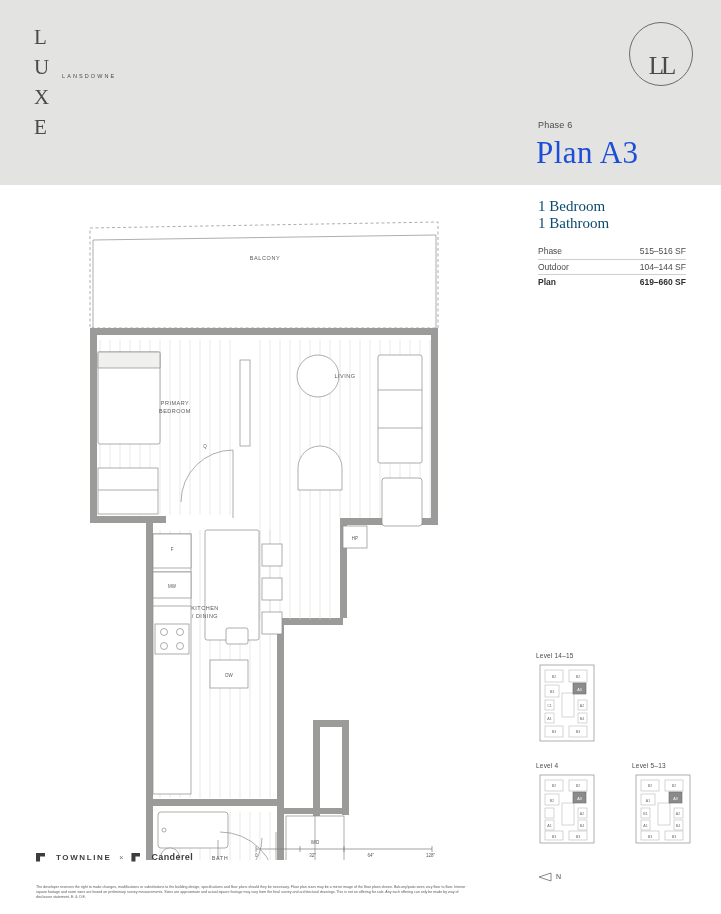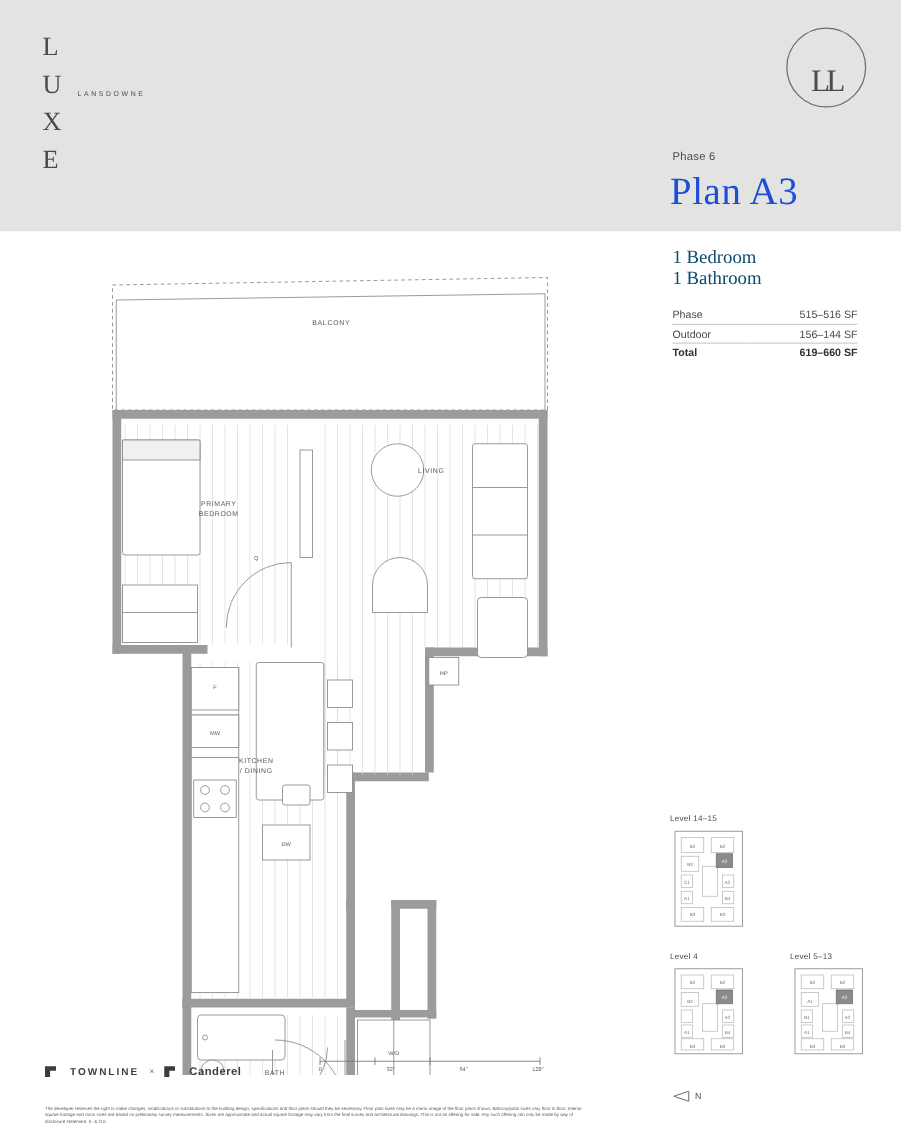--- a/index.html
+++ b/index.html
@@ -202,24 +202,24 @@
   <div class="bed-line">1 Bedroom</div>
   <div class="bath-line">1 Bathroom</div>
   <table class="area-table">
     <tbody>
         <tr>
       <td>Phase</td>
       <td class="val">515–516 SF</td>
     </tr>
     <tr>
       <td>Outdoor</td>
-      <td class="val">156–144 SF</td>
+      <td class="val">104–144 SF</td>
     </tr>
     <tr class="total">
-      <td>Total</td>
+      <td>Plan</td>
       <td class="val">619–660 SF</td>
     </tr>
   </tbody>
     </table>
 </div>
 
 <div class="plan-area">
 <svg class="plan-svg" width="470" height="660" viewBox="0 0 470 660" xmlns="http://www.w3.org/2000/svg">
   <g fill="none" stroke="#8b8b89" stroke-width="0.7">
 

